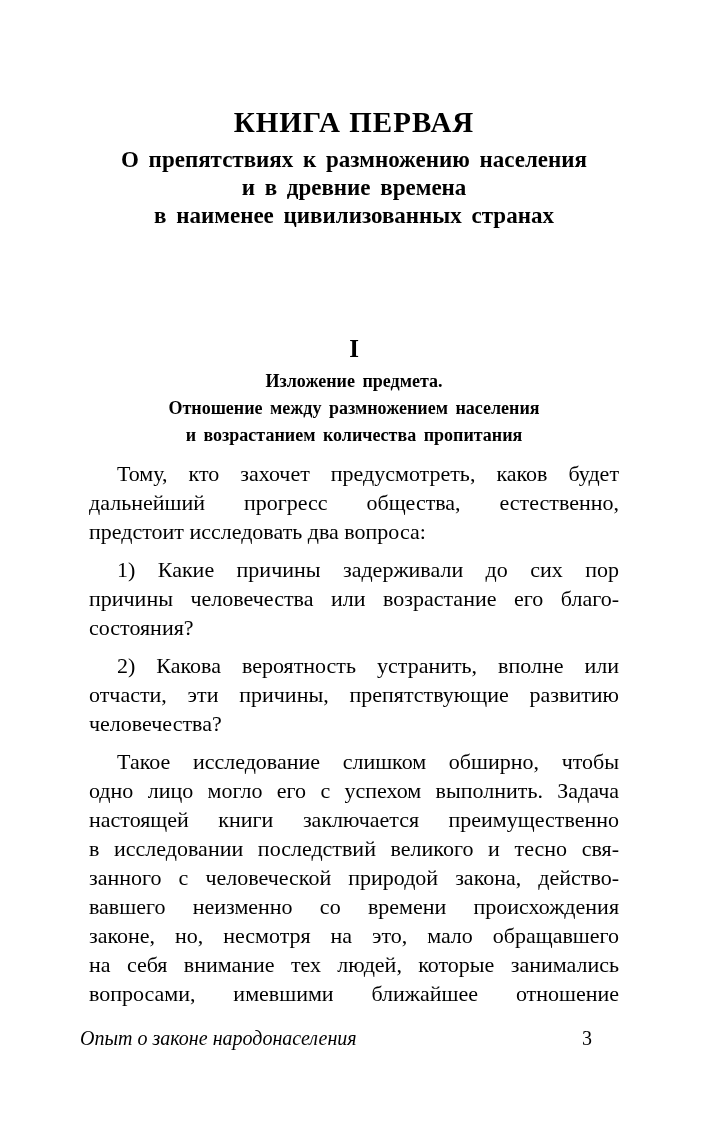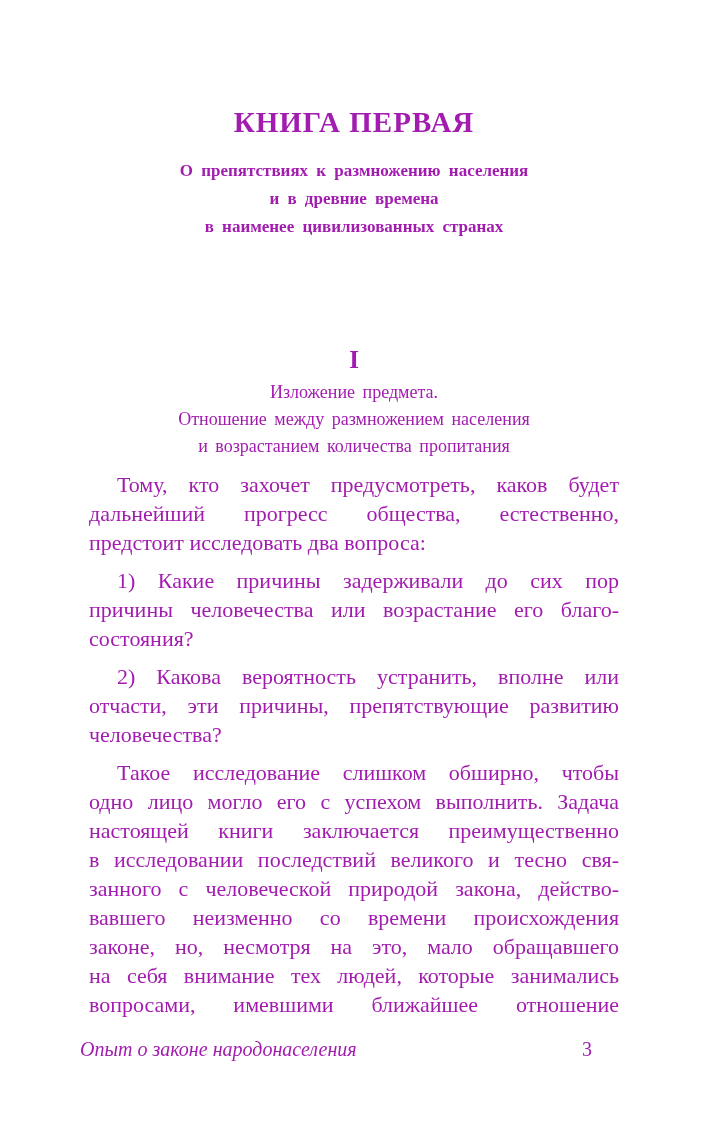--- a/index.html
+++ b/index.html
@@ -5,56 +5,56 @@
   html, body {
     margin: 0;
     padding: 0;
     background: #ffffff;
   }
   .page {
     position: relative;
     width: 709px;
     height: 1123px;
     background: #ffffff;
-    color: #a21caf;
+    color: #000000;
     font-family: "Liberation Serif", "DejaVu Serif", serif;
     overflow: hidden;
     box-sizing: border-box;
     padding: 0 81px 0 80px;
   }
   .book-title {
     margin: 0;
     padding-top: 104px;
     text-align: center;
     font-size: 29px;
     line-height: 36px;
     font-weight: bold;
     letter-spacing: 1px;
   }
   .subtitle {
-    margin-top: 17px;
+    margin-top: 6px;
     text-align: center;
-    font-size: 17px;
+    font-size: 23px;
     line-height: 28px;
     font-weight: bold;
     word-spacing: 4px;
   }
   .chapter-number {
     margin-top: 104px;
     text-align: center;
     font-size: 25px;
     line-height: 30px;
     font-weight: bold;
   }
   .chapter-title {
     margin-top: 4px;
     text-align: center;
     font-size: 18px;
     line-height: 27px;
-    font-weight: normal;
+    font-weight: bold;
     word-spacing: 3px;
   }
   .body-text {
     margin-top: 10px;
     font-size: 22px;
     line-height: 29px;
   }
   .para { margin: 9px; }
   .line {
     text-align: justify;

